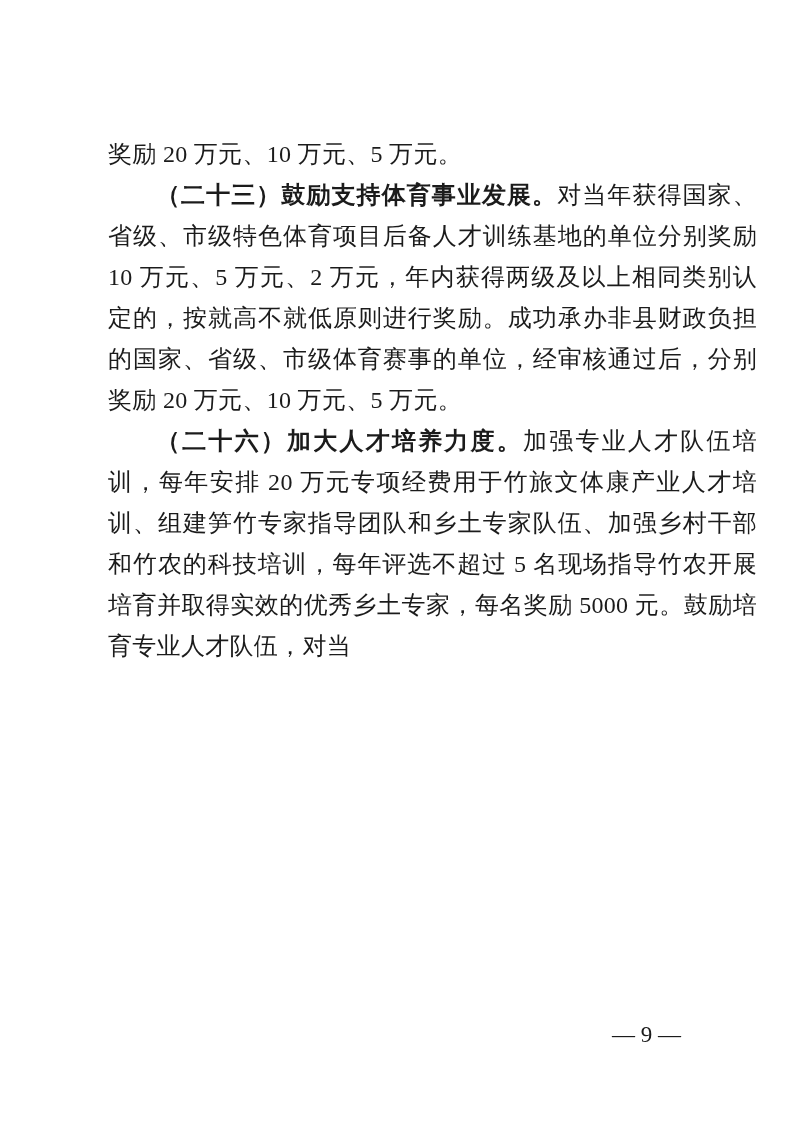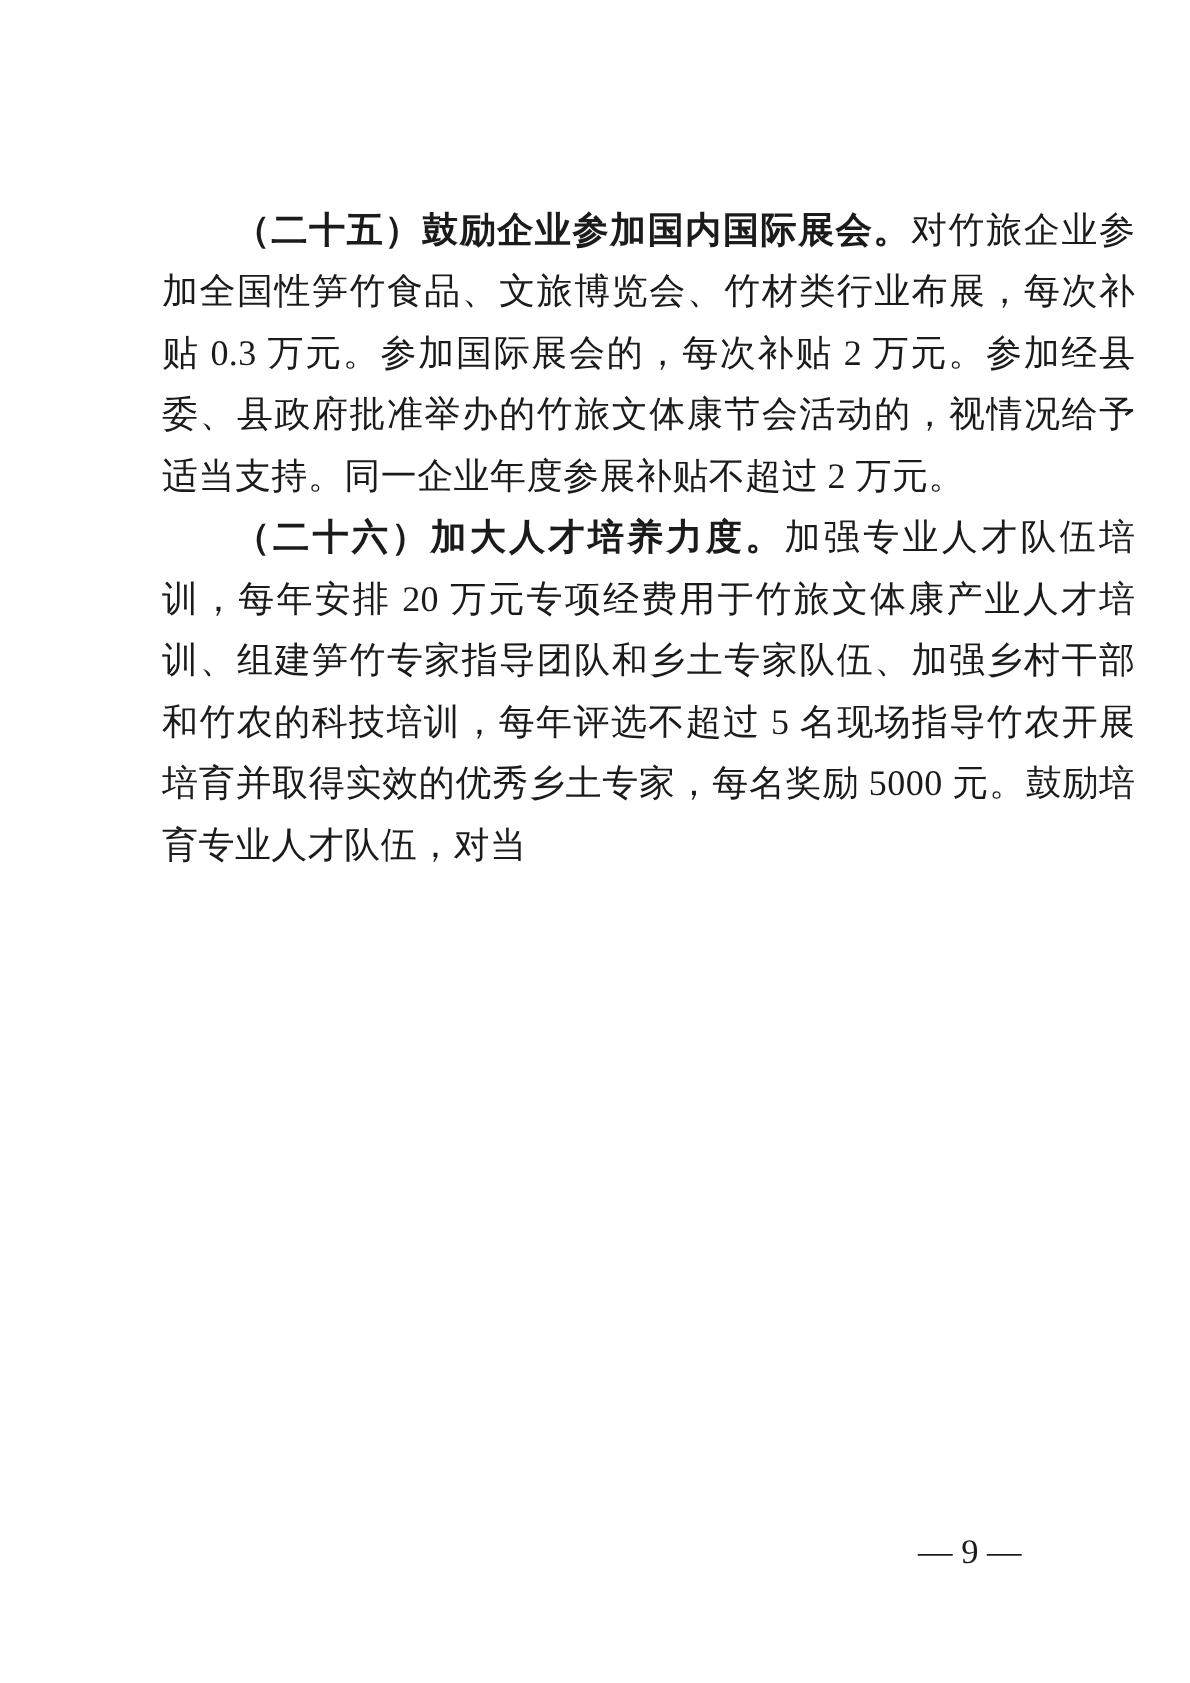--- a/index.html
+++ b/index.html
@@ -45,23 +45,24 @@
     color: #1b1b1b;
     white-space: pre;
   }
 </style>
 </head>
 <body>
 
 <div class="page">
   <div class="content">
 
+    <p class="para"><span class="lead"></span><span>奖励 20 万元、10 万元、5 万元。</span></p>
+
+    <p class="para indented"><span class="lead">（二十三）鼓励支持体育事业发展。</span><span>对当年获得国家、省级、市级特色体育项目后备人才训练基地的单位分别奖励 10 万元、5 万元、2 万元，年内获得两级及以上相同类别认定的，按就高不就低原则进行奖励。成功承办非县财政负担的国家、省级、市级体育赛事的单位，经审核通过后，分别奖励 20 万元、10 万元、5 万元。</span></p>
 
 
-
-    <p class="para indented"><span class="lead">（二十五）鼓励企业参加国内国际展会。</span><span>对竹旅企业参加全国性笋竹食品、文旅博览会、竹材类行业布展，每次补贴 0.3 万元。参加国际展会的，每次补贴 2 万元。参加经县委、县政府批准举办的竹旅文体康节会活动的，视情况给予适当支持。同一企业年度参展补贴不超过 2 万元。</span></p>
 
     <p class="para indented"><span class="lead">（二十六）加大人才培养力度。</span><span>加强专业人才队伍培训，每年安排 20 万元专项经费用于竹旅文体康产业人才培训、组建笋竹专家指导团队和乡土专家队伍、加强乡村干部和竹农的科技培训，每年评选不超过 5 名现场指导竹农开展培育并取得实效的优秀乡土专家，每名奖励 5000 元。鼓励培育专业人才队伍，对当</span></p>
 
   </div>
 
   <div class="page-number">— 9 —</div>
 </div>
 
 </body></html>

